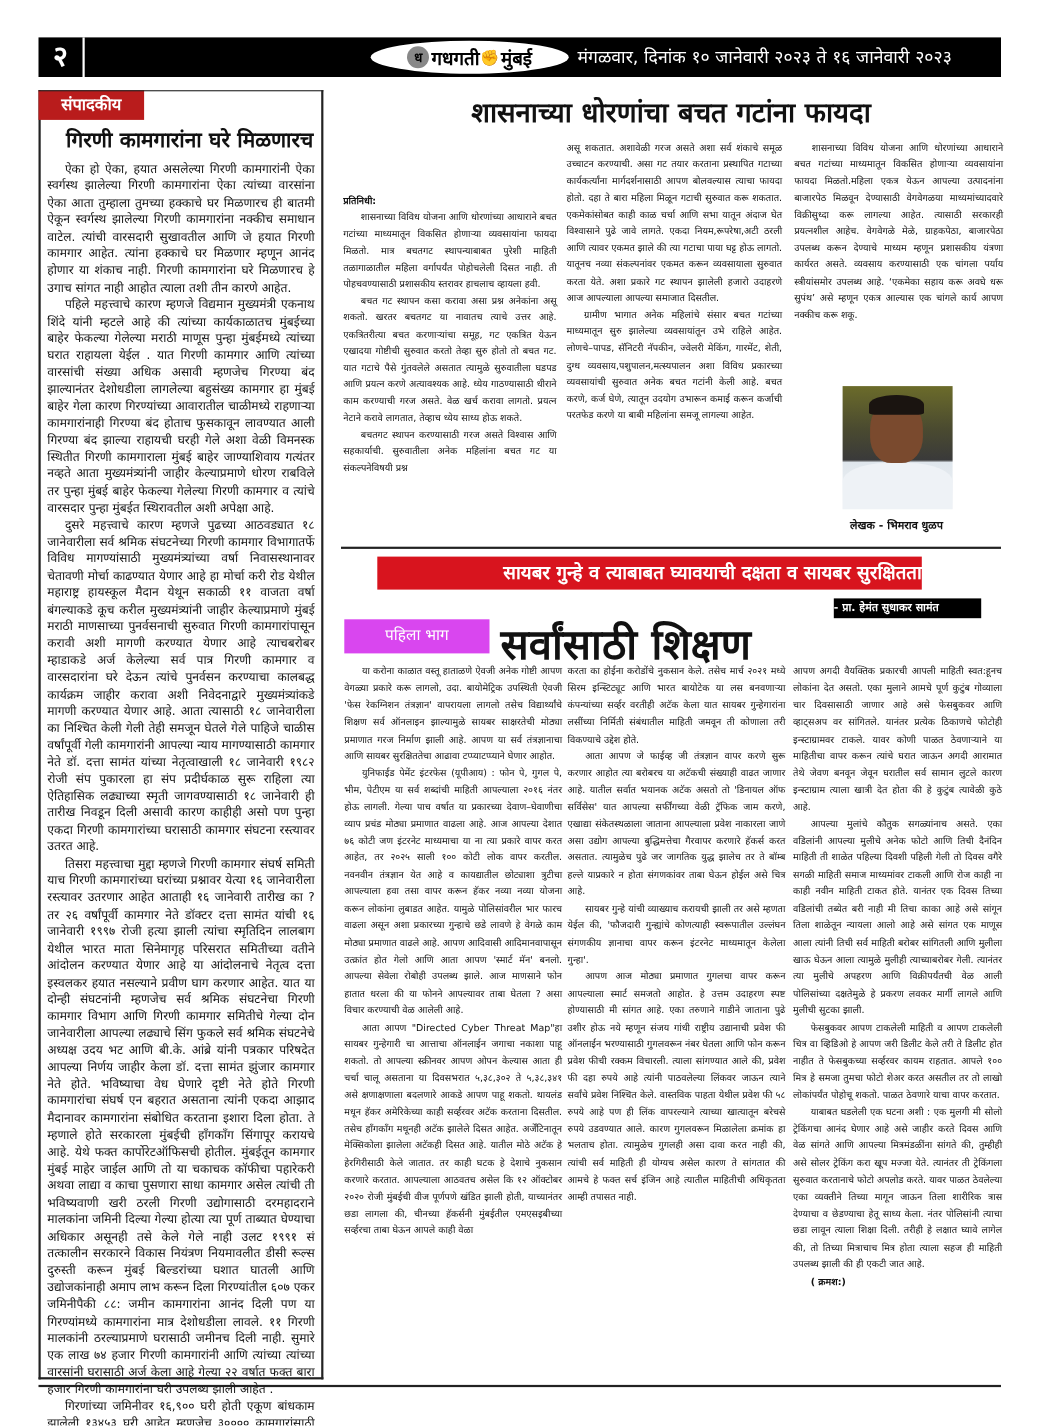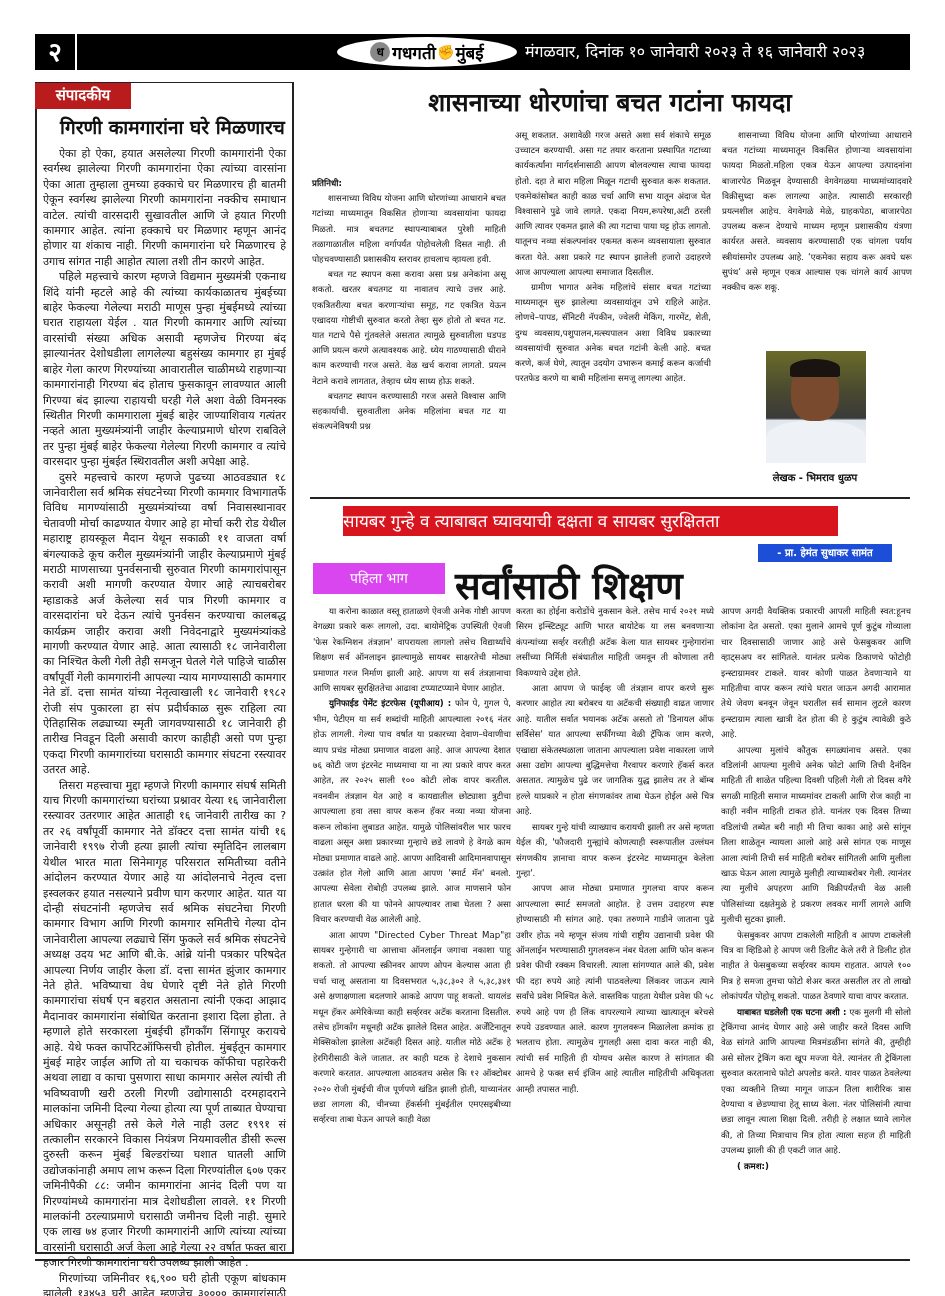--- a/index.html
+++ b/index.html
@@ -33,27 +33,27 @@
   .c2 { left: 515px; width: 196px; }
   .c3 { left: 722px; width: 190px; }
   .author-photo { position: absolute; left: 766px; top: 351px; width: 100px; height: 112px; background: linear-gradient(180deg, #6b6b2a 0%, #4a4a30 35%, #3a3a3a 60%, #dfe6ec 62%, #f2f4f6 100%); overflow: hidden; }
   .author-photo .head { position: absolute; left: 25px; top: 12px; width: 48px; height: 58px; border-radius: 45% 45% 40% 40%; background: #7a4a2e; }
   .author-photo .hair { position: absolute; left: 24px; top: 8px; width: 50px; height: 18px; border-radius: 50% 50% 10% 10%; background: #1a1410; }
   .author-photo .shirt { position: absolute; left: 0; top: 70px; width: 100px; height: 42px; background: #eef2f6; border-radius: 40% 40% 0 0; }
   .author-caption { position: absolute; left: 740px; top: 470px; width: 150px; text-align: center; font-weight: bold; font-size: 10px; }
   .a1-rule { position: absolute; left: 310px; top: 497px; width: 600px; height: 2px; background: #222; }
 
   
-  .a2-banner { position: absolute; left: 343px; top: 506px; width: 495px; height: 30px; background: #d8141e; color: #fff; font-weight: normal; font-size: 17px; line-height: 30px; text-align: left; white-space: nowrap; }
-  .a2-author { position: absolute; left: 758px; top: 544px; width: 134px; height: 18px; background: #1d4ed8; color: #fff; font-weight: bold; font-size: 10px; line-height: 18px; text-align: center; white-space: nowrap; }
+  .a2-banner { position: absolute; left: 343px; top: 506px; width: 495px; height: 30px; background: #d8141e; color: #fff; font-weight: bold; font-size: 17px; line-height: 30px; text-align: right; white-space: nowrap; }
+  .a2-author { position: absolute; left: 758px; top: 544px; width: 134px; height: 18px; background: #000000; color: #fff; font-weight: bold; font-size: 10px; line-height: 18px; text-align: left; white-space: nowrap; }
   .a2-part { position: absolute; left: 313px; top: 563px; width: 132px; height: 31px; background: #d946ef; color: #fff; font-size: 14px; line-height: 31px; text-align: center; }
   .a2-title { position: absolute; left: 455px; top: 558px; font-weight: bold; font-size: 38px; color: #111; white-space: nowrap; }
   .a2-col { position: absolute; top: 604px; font-size: 8.6px; line-height: 15.4px; text-align: justify; }
   .a2-col p { text-indent: 16px; }
-  .a2-col b { font-weight: bold; }
+  .a2-col b { font-weight: normal; }
   .d1 { left: 313px; width: 198px; }
   .d2 { left: 516px; width: 198px; }
   .d3 { left: 721px; width: 190px; }
   .kramash { text-indent: 16px; font-weight: bold; }
 </style>
 </head>
 <body>
 
 <div class="masthead">
   <div class="page-no">२</div>

